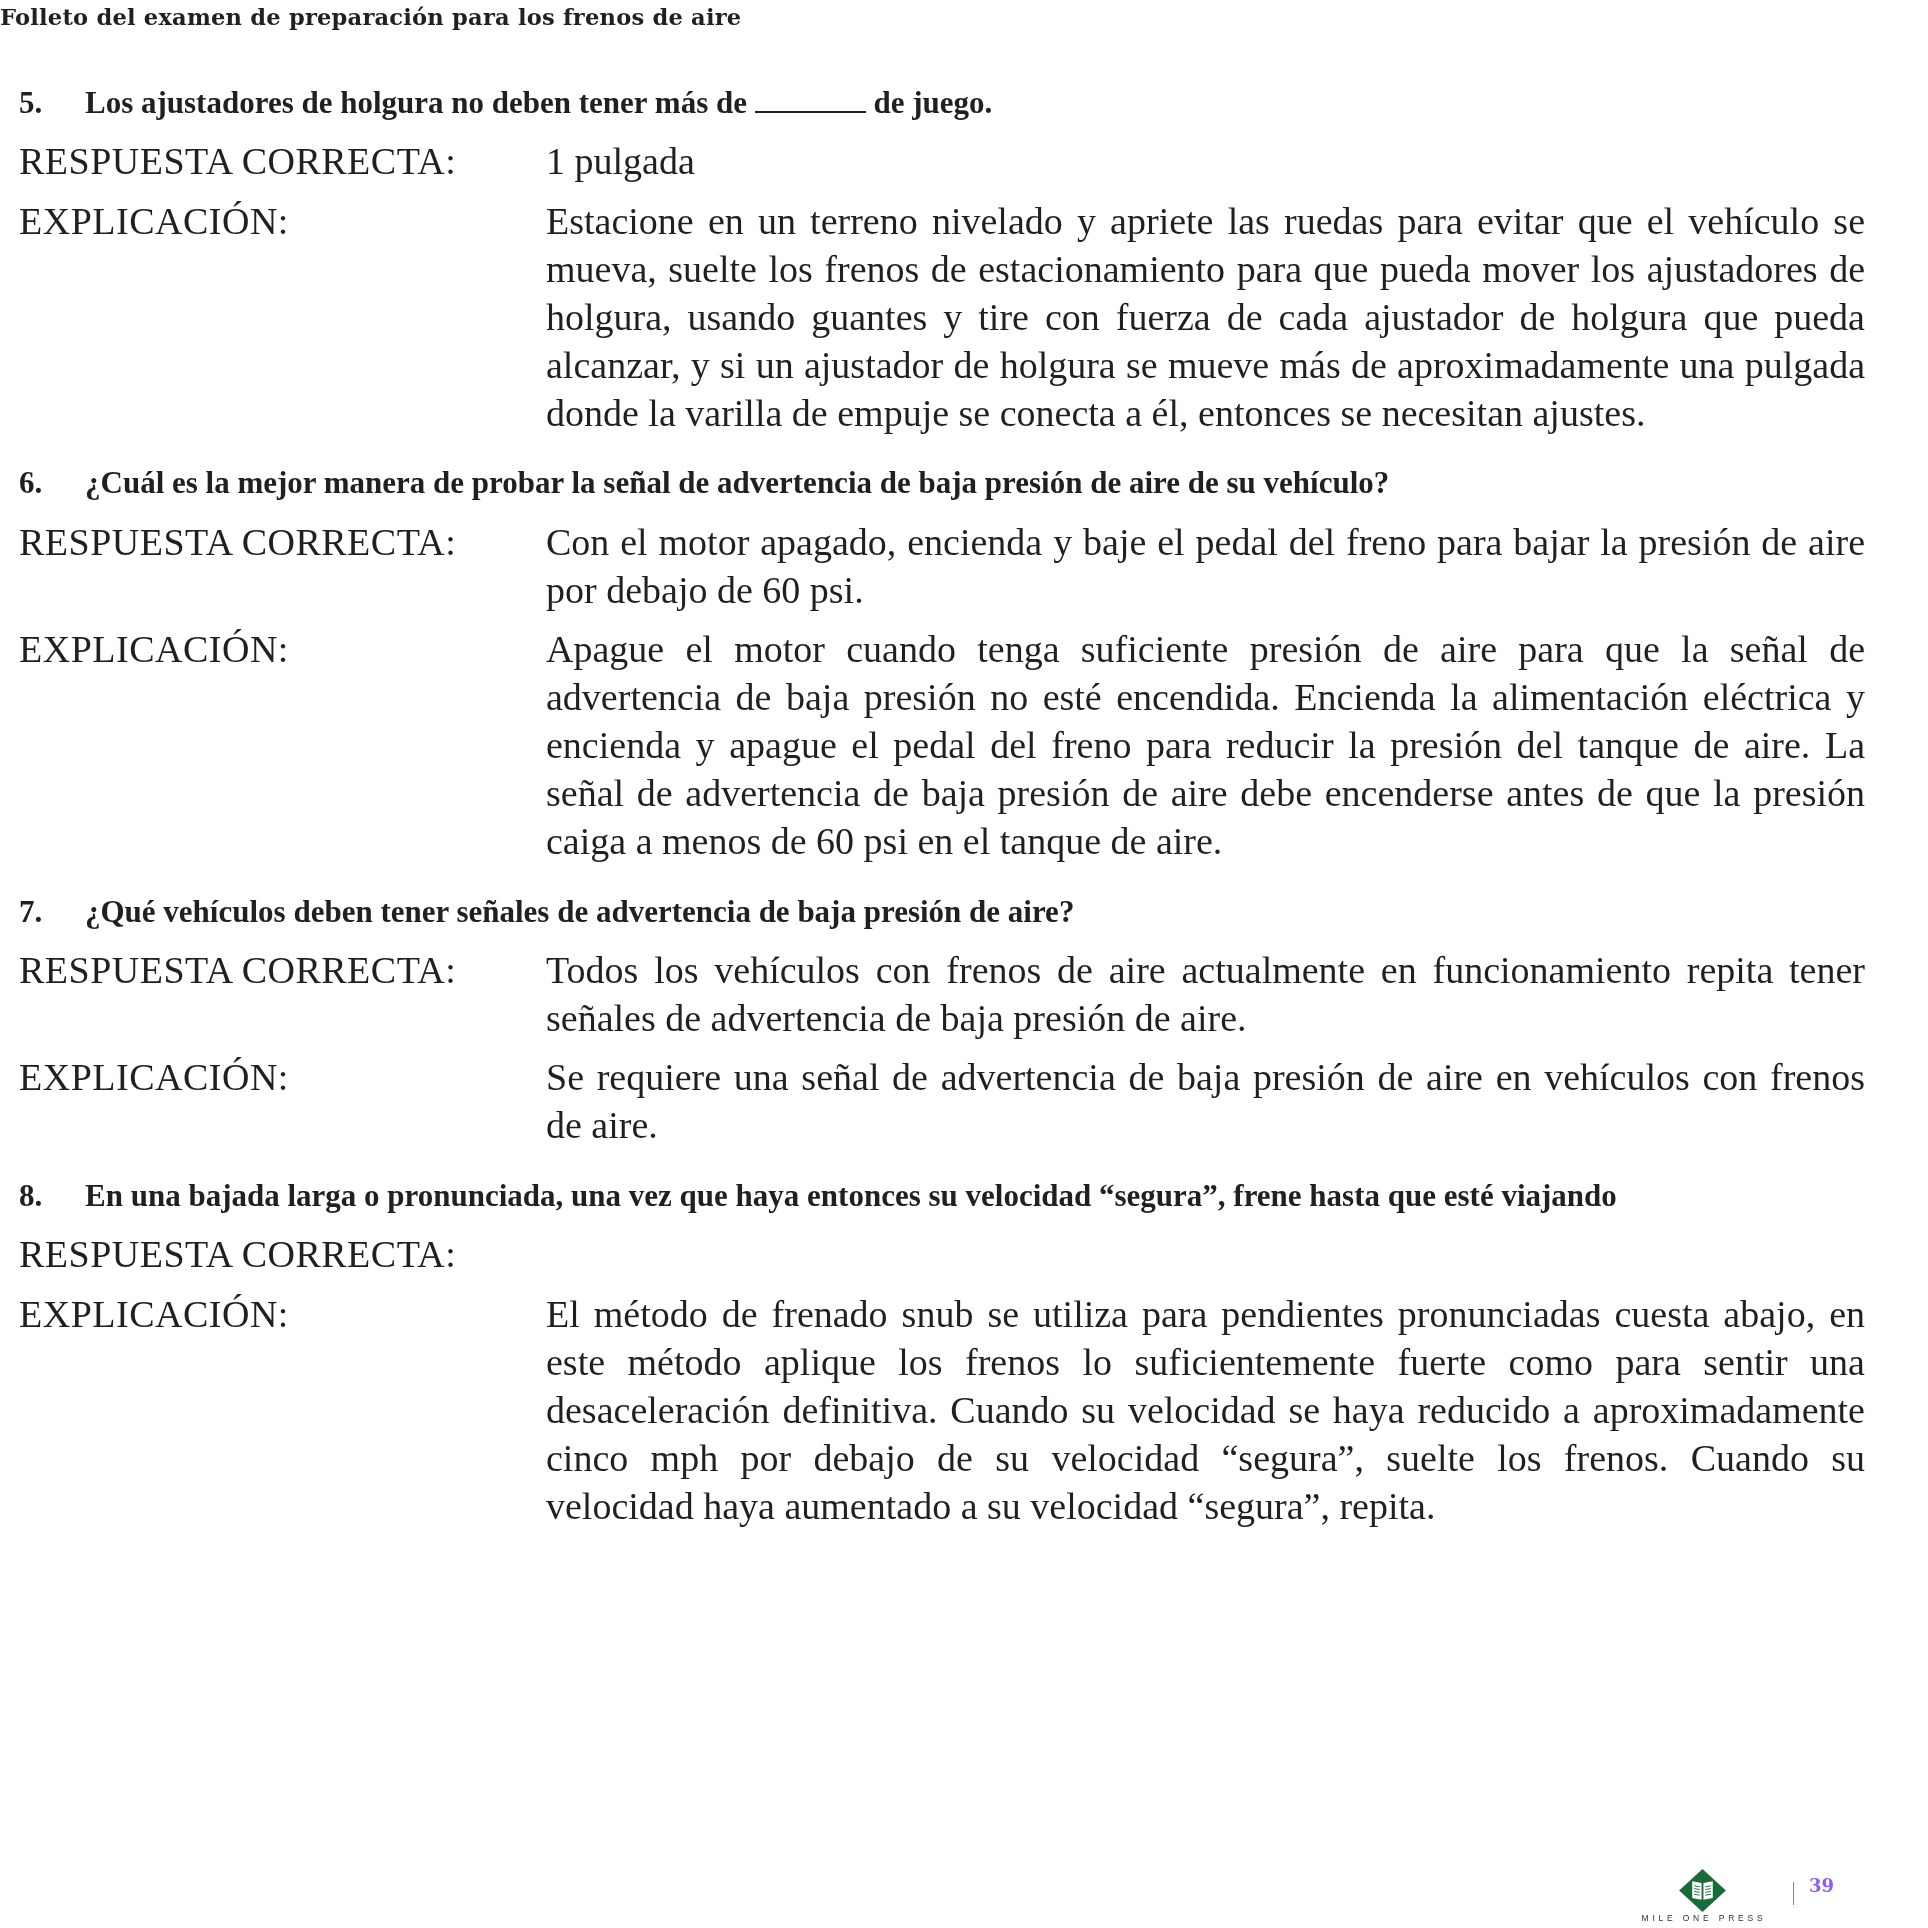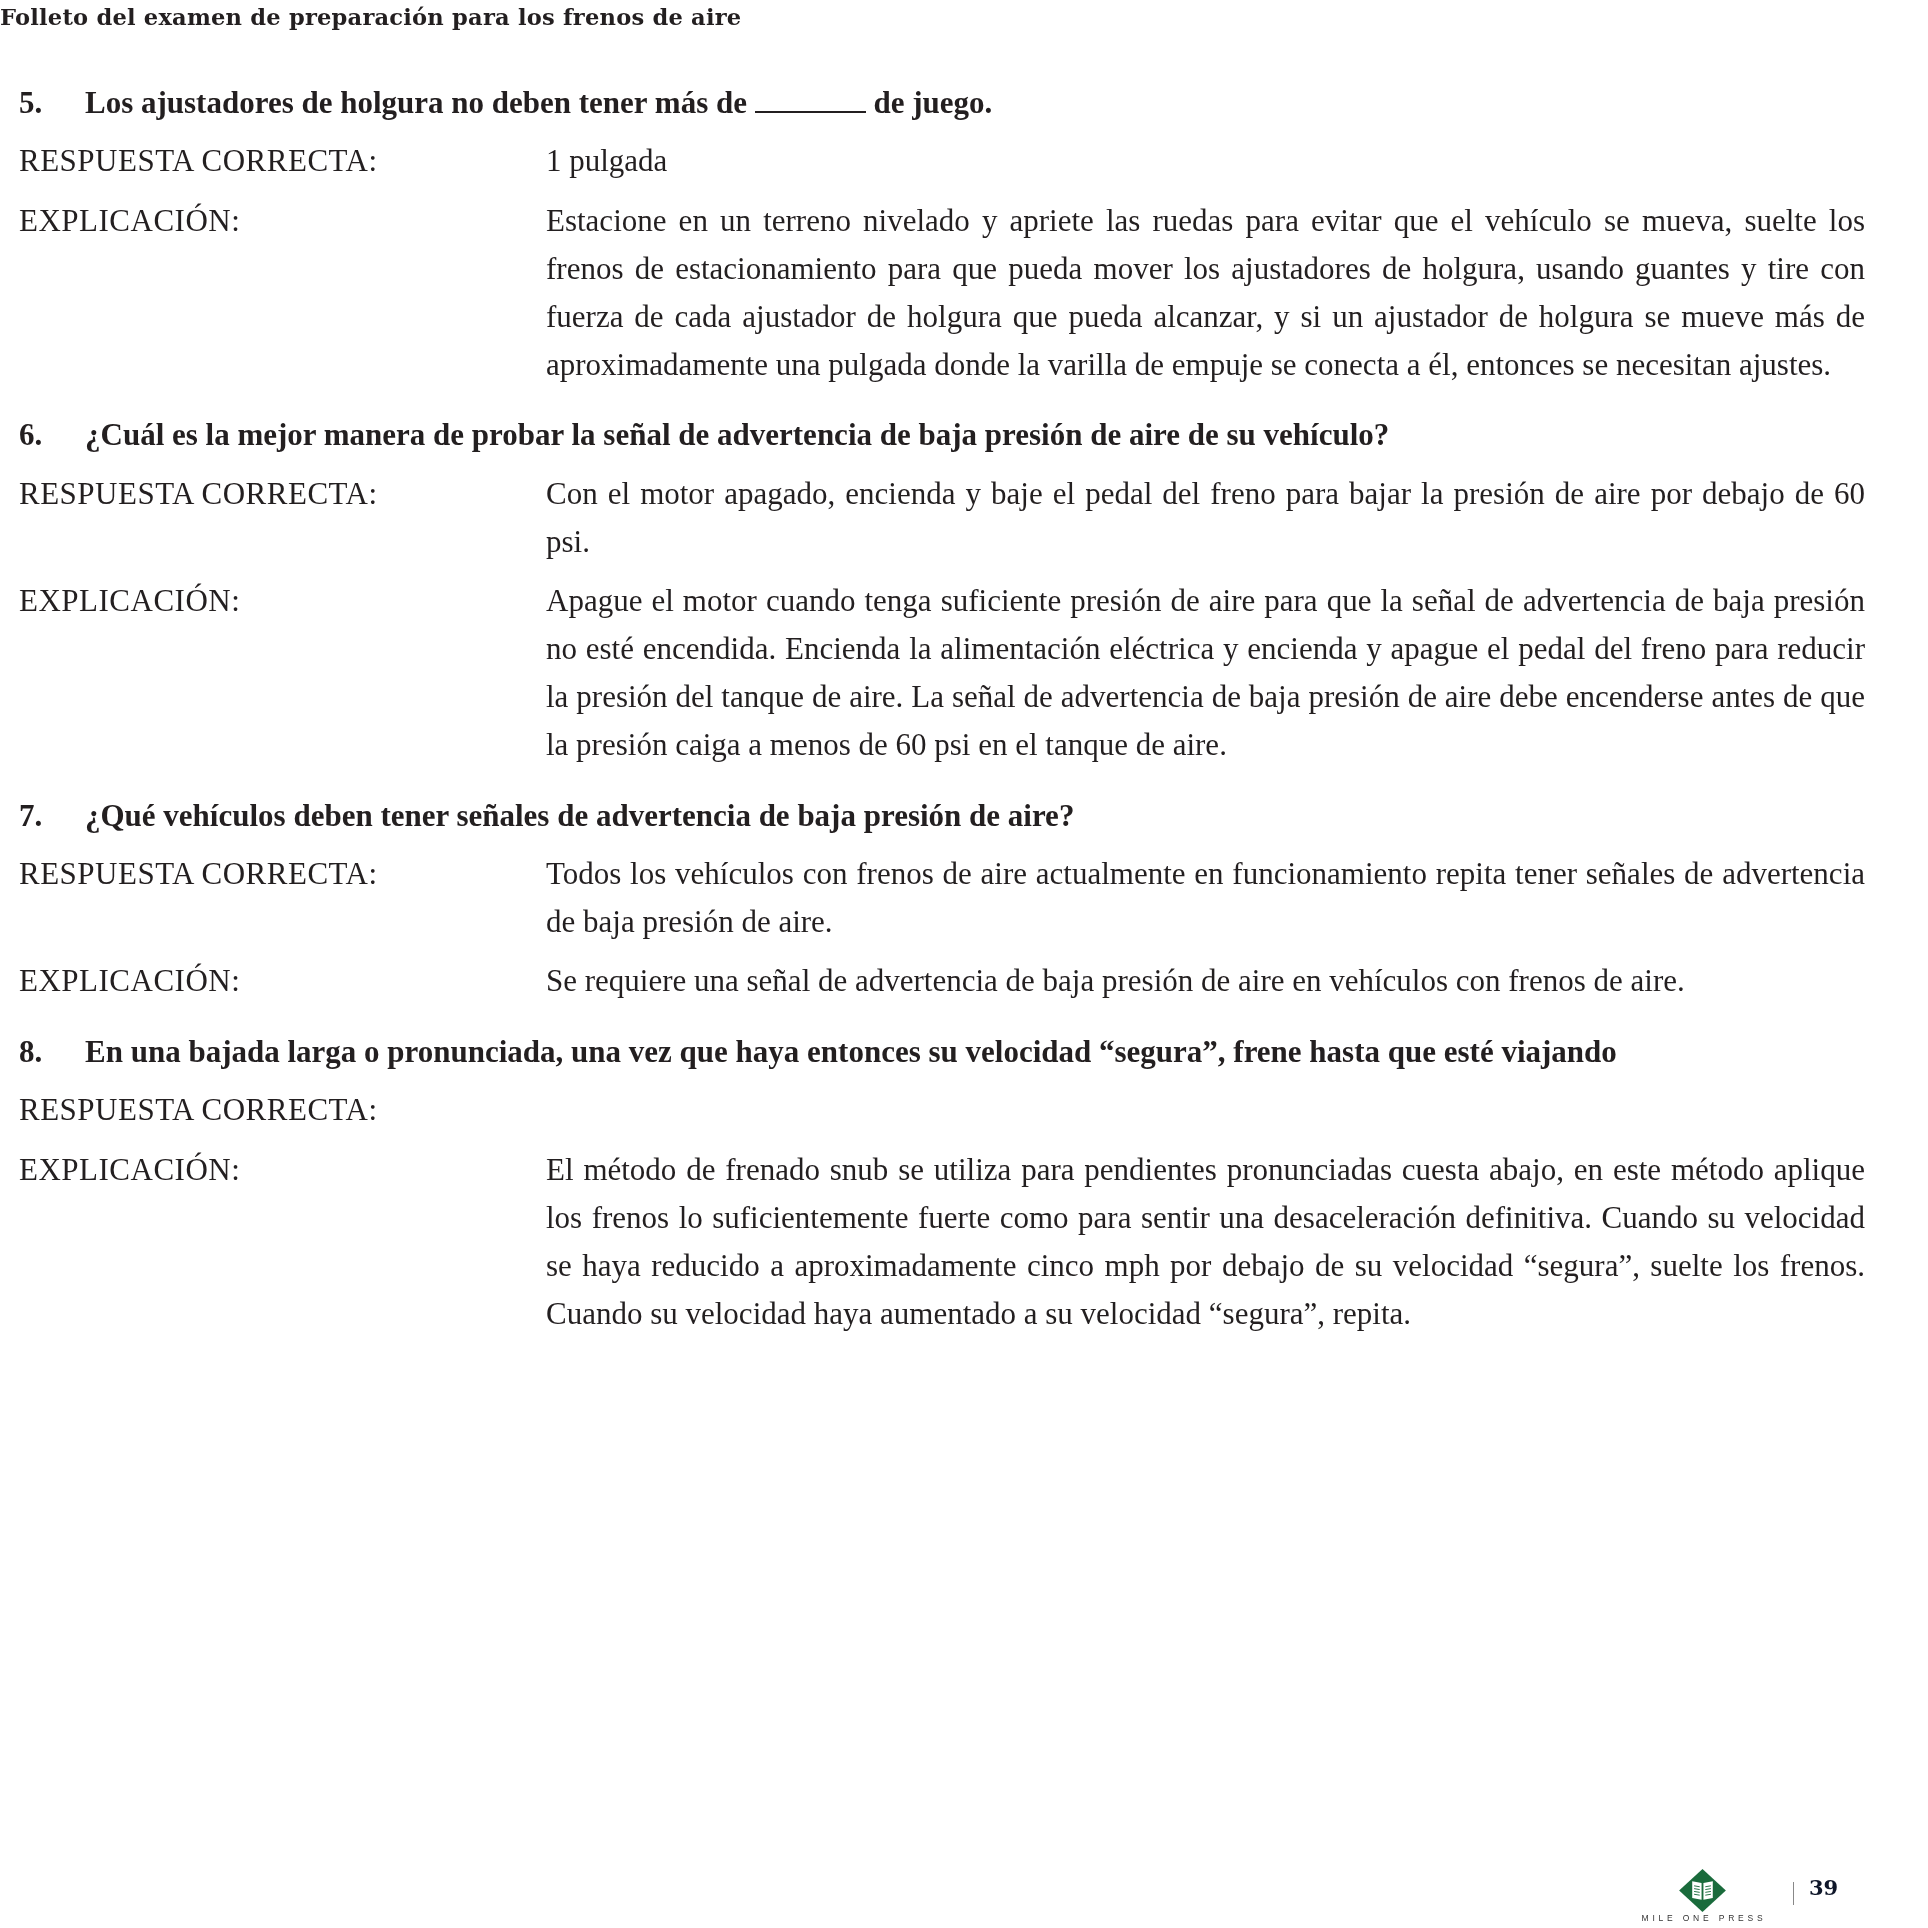--- a/index.html
+++ b/index.html
@@ -54,21 +54,21 @@
     }
     .blank {
       display: inline-block;
       width: 111px;
       border-bottom: 2.8px solid #231f20;
       height: 26px;
       vertical-align: baseline;
     }
     .row {
       display: flex;
-      font-size: 31px;
+      font-size: 38px;
       line-height: 48px;
       margin-bottom: 11.3px;
     }
     .row-label {
       width: 527px;
       flex: 0 0 527px;
       letter-spacing: 0.5px;
     }
     .row-text {
       flex: 1 1 auto;
@@ -115,22 +115,22 @@
       width: 0.9px;
       height: 22.6px;
       background: #888888;
     }
     .page-number {
       position: absolute;
       left: 171px;
       top: 5.6px;
       font-family: "DejaVu Serif", "Liberation Serif", serif;
       font-weight: bold;
-      font-size: 21px;
-      color: #0f172a;
+      font-size: 18px;
+      color: #8b5cf6;
     }
   </style>
 </head>
 <body>
 
 <div class="running-header">Folleto del examen de preparación para los frenos de aire</div>
 
 <div class="content">
 
   <div class="question">

